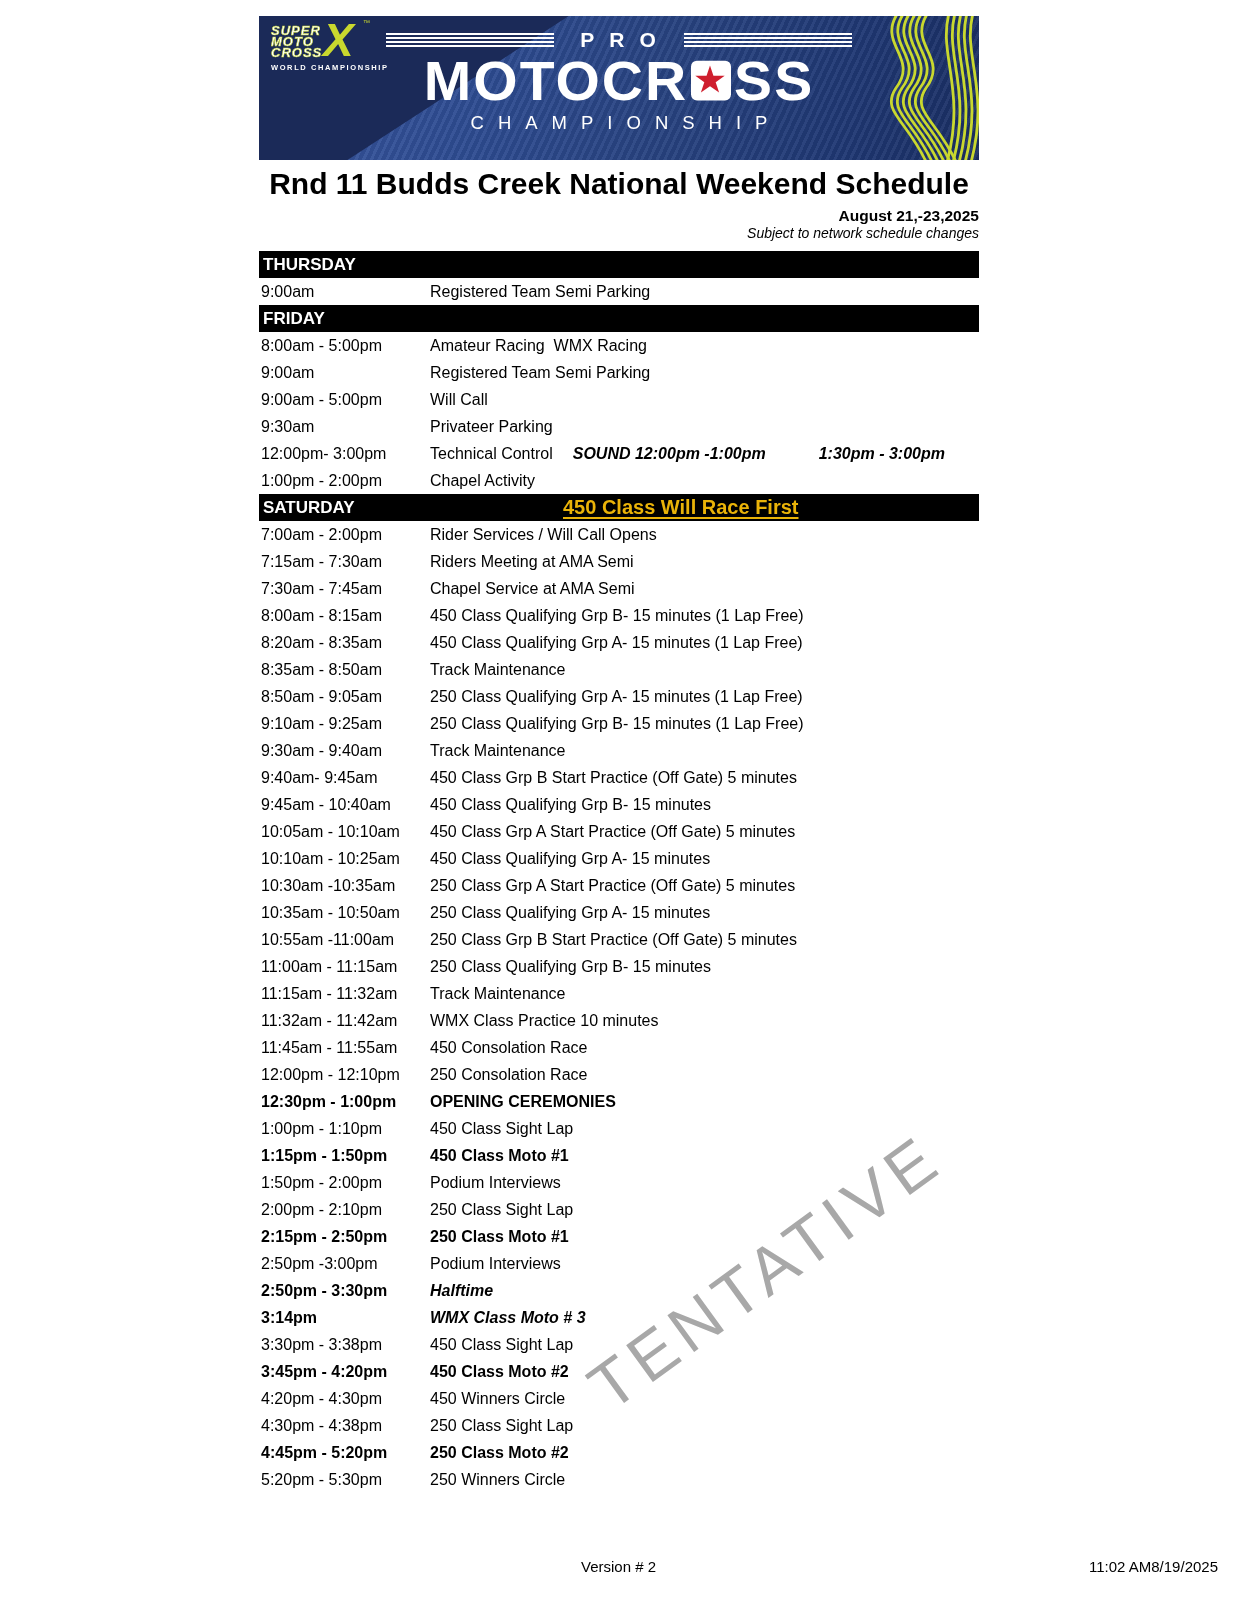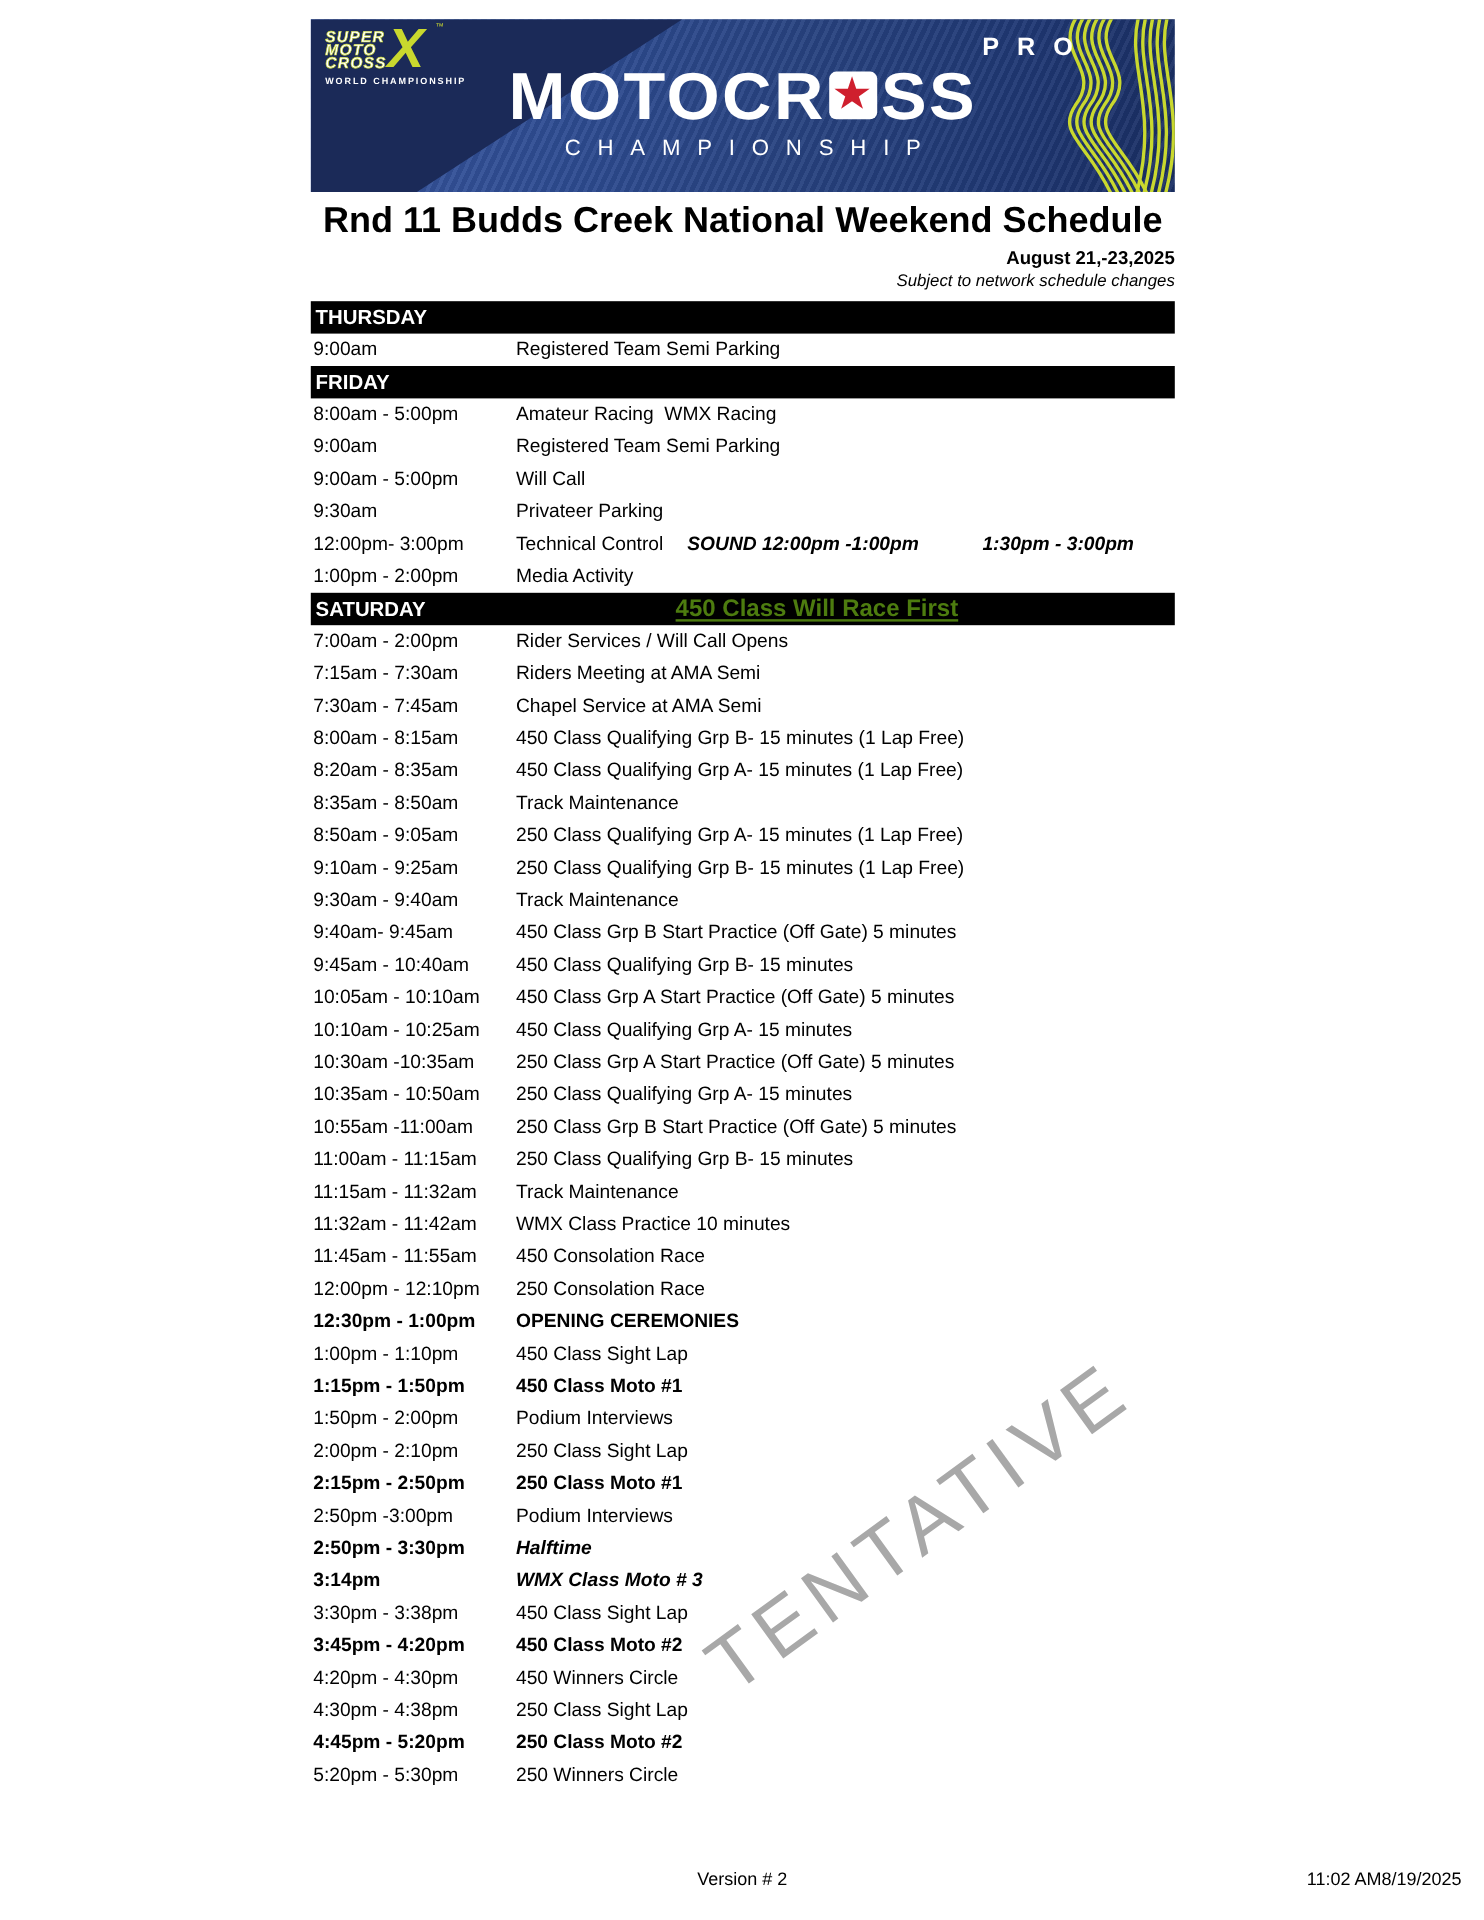--- a/index.html
+++ b/index.html
@@ -17,21 +17,21 @@
   .smx-logo{position:absolute;top:9px;left:12px;width:170px;z-index:3;}
   .smx-words{position:relative;font-style:italic;font-weight:bold;font-size:13px;
     line-height:11px;color:#fff;letter-spacing:1px;-webkit-text-stroke:0.5px #c9d82e;z-index:2;}
   .smx-x{position:absolute;left:52px;top:-8px;font-size:46px;font-weight:bold;font-style:italic;
     color:#c9d82e;z-index:1;line-height:1;}
   .smx-tm{position:absolute;left:92px;top:-6px;font-size:7px;color:#c9d82e;font-style:normal;}
   .smx-sub{font-size:7.5px;letter-spacing:1.6px;color:#fff;font-weight:bold;margin-top:5px;white-space:nowrap;}
   .ribbon{position:absolute;right:-8px;top:0;height:144px;width:165px;z-index:2;}
   .wordmark{position:absolute;left:50%;top:13px;transform:translateX(-50%);
     text-align:center;width:580px;z-index:2;color:#fff;}
-  .pro-row{display:flex;align-items:flex-end;justify-content:center;gap:13px;height:22px;flex-direction:column;}
+  .pro-row{display:flex;align-items:center;justify-content:center;gap:13px;height:22px;}
   .speed-lines{flex:0 0 168px;height:14px;
     background:repeating-linear-gradient(to bottom,#fff 0 2px,transparent 2px 4px);}
   .pro-text{font-size:21px;font-weight:700;letter-spacing:15px;padding-left:13px;}
   .moto-row{margin-top:1px;font-size:57px;font-weight:700;letter-spacing:2px;line-height:58px;
     transform:scaleY(0.97);white-space:nowrap;}
   .star-o{display:inline-block;width:40px;height:41px;background:#fff;border-radius:6px;
     position:relative;margin:0 3px;}
   .star-o .star{position:absolute;top:50%;left:50%;transform:translate(-50%,-54%);
     color:#cf1f2e;font-size:34px;line-height:1;}
   .champ-row{margin-top:2px;font-size:18.5px;letter-spacing:14px;padding-left:14px;font-weight:400;}
@@ -39,21 +39,21 @@
   
   .title{margin:7px 0 0;font-size:30px;font-weight:bold;text-align:center;letter-spacing:0;}
   .date-row{display:flex;justify-content:space-between;align-items:flex-end;
     margin-top:6px;margin-bottom:10px;flex-direction:column;}
   .date{font-weight:bold;font-size:15.5px;}
   .note{font-style:italic;font-size:14px;}
 
   
   .day-bar{height:27px;background:#000;color:#fff;font-weight:bold;font-size:17px;
     line-height:27px;padding-left:4px;position:relative;}
-  .day-highlight{position:absolute;left:304px;top:0;font-size:20px;color:#4d7c0f;
+  .day-highlight{position:absolute;left:304px;top:0;font-size:20px;color:#eab308;
     font-weight:bold;text-decoration:underline;text-underline-offset:3px;line-height:27px;}
   .row{height:27px;position:relative;font-size:16px;line-height:27px;}
   .row .time{position:absolute;left:2px;white-space:pre;}
   .row .desc{position:absolute;left:171px;white-space:pre;}
   .row.bold .time,.row.bold .desc{font-weight:bold;}
   .row.italic .desc{font-style:italic;}
   .part-bi{font-weight:bold;font-style:italic;display:inline-block;}
 
   
   .watermark{position:absolute;left:765px;top:1272px;
@@ -159,21 +159,21 @@
     <span class="desc">Privateer Parking</span>
   </div>
 
   <div class="row">
     <span class="time">12:00pm- 3:00pm</span>
     <span class="desc">Technical Control<span class="part-bi" style="margin-left: 20px;">SOUND 12:00pm -1:00pm</span><span class="part-bi" style="margin-left: 53px;">1:30pm - 3:00pm</span></span>
   </div>
 
   <div class="row">
     <span class="time">1:00pm - 2:00pm</span>
-    <span class="desc">Media Activity</span>
+    <span class="desc">Chapel Activity</span>
   </div>
 </div>
   </section>
 
   <section>
     <div class="day-bar">
       <span class="day-label">SATURDAY</span>
       <span class="day-highlight">450 Class Will Race First</span>
     </div>
     <div class="rows">

